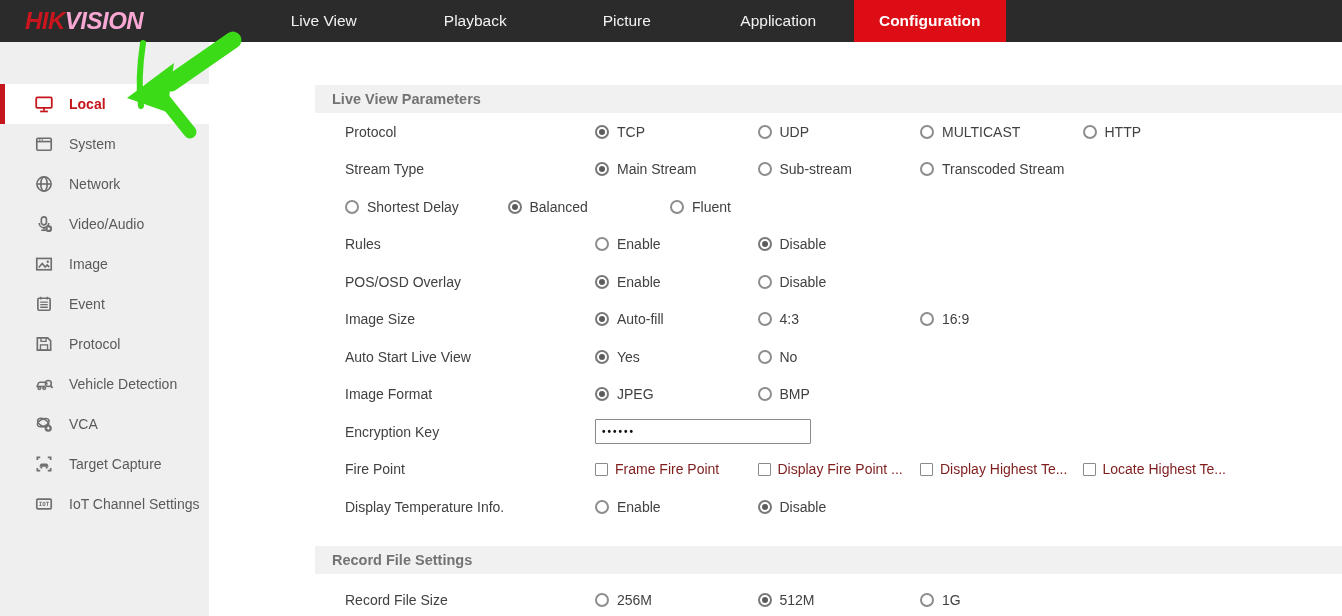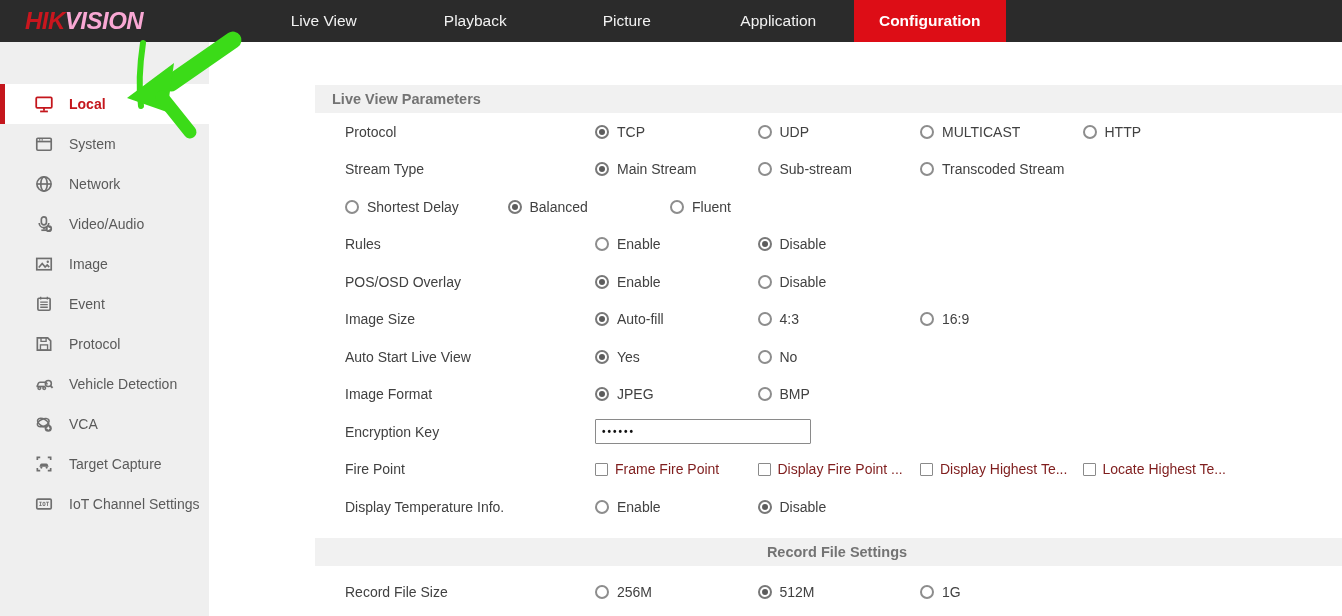--- a/index.html
+++ b/index.html
@@ -26,21 +26,21 @@
   .side-item.active .s-label { color:#c4161c; font-weight:bold; }
 
   
   .arrow-annot { position:absolute; left:105px; top:28px; z-index:6; pointer-events:none; }
 
   
   .main { position:absolute; left:315px; top:42px; right:0; bottom:0; background:#ffffff; overflow:hidden; }
   .strip { height:28px; background:#f1f1f1; display:flex; align-items:center; padding-left:17px;
            font-size:14.5px; font-weight:bold; color:#737373; }
   .strip.first { margin-top:43px; }
-  .strip.second { margin-top:12px;justify-content:center; }
+  .strip.second { margin-top:20px; }
   .row { height:37.5px; display:flex; align-items:center; padding-left:30px; }
   .row.last { margin-top:8px; }
   .row-label { width:250px; flex:none; font-size:14px; color:#414141; }
   .opt { display:flex; align-items:center; width:162.5px; flex:none; cursor:pointer; }
   .opt.wide { width:auto; }
   .opt-text { margin-left:8px; font-size:14px; color:#414141; white-space:nowrap; }
   .cb-text { margin-left:7px; font-size:14px; color:#7f1d1d; white-space:nowrap; }
   .radio { width:14px; height:14px; border:2px solid #8d8d8d; border-radius:50%; background:#fff;
            position:relative; flex:none; }
   .radio.checked { border-color:#787878; }

